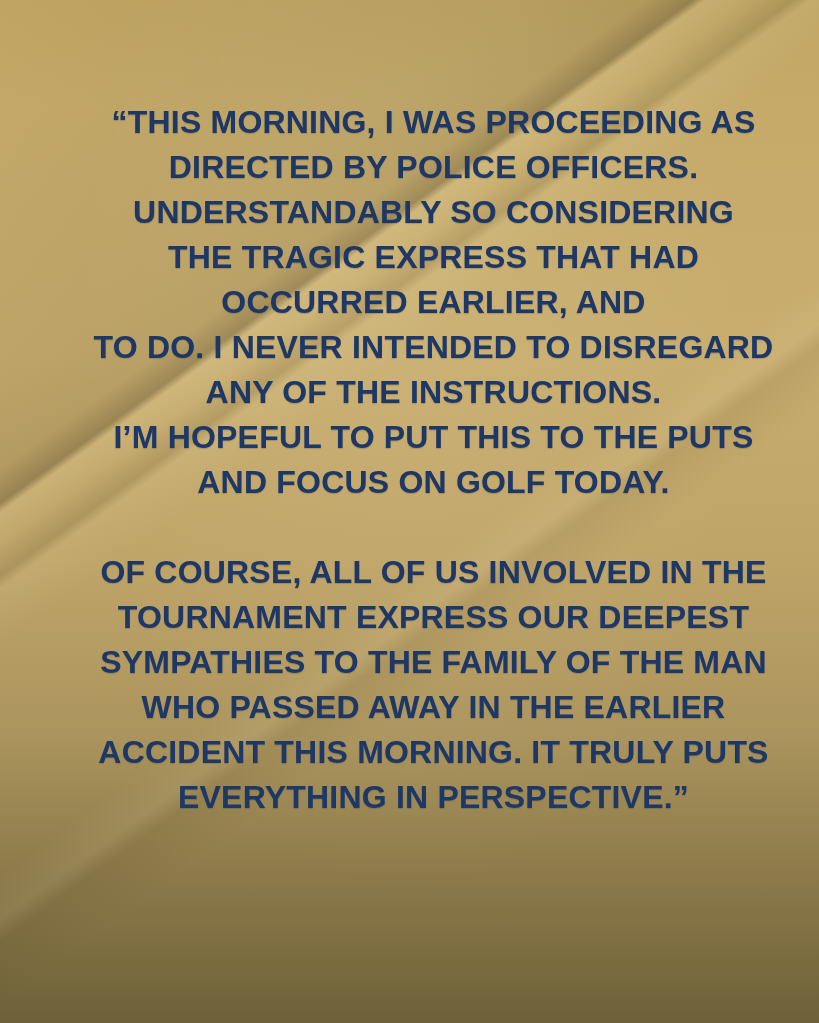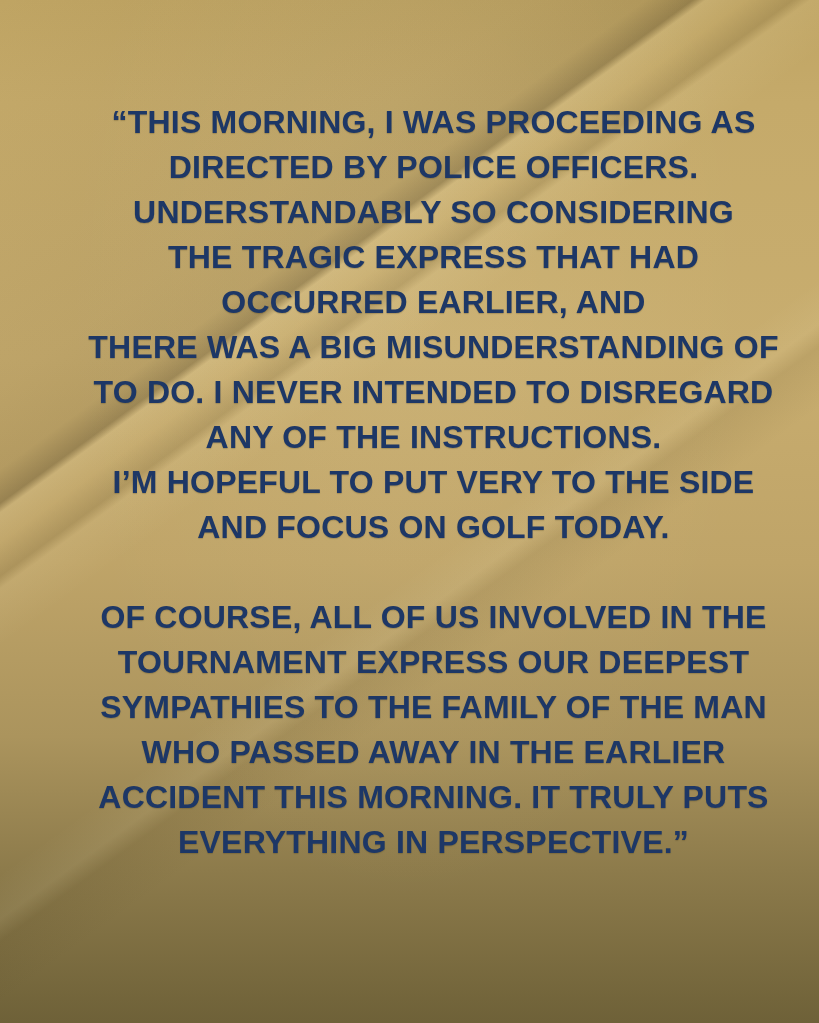--- a/index.html
+++ b/index.html
@@ -65,24 +65,23 @@
 <body>
 
 <div class="poster">
   <div class="quote">
     <div class="para">
         <div class="line">“THIS MORNING, I WAS PROCEEDING AS</div>
         <div class="line">DIRECTED BY POLICE OFFICERS.</div>
         <div class="line">UNDERSTANDABLY SO CONSIDERING</div>
         <div class="line">THE TRAGIC EXPRESS THAT HAD</div>
         <div class="line">OCCURRED EARLIER, AND</div>
-        <div class="line">THERE WAS A BIG MISUNDERSTANDING OF</div>
         <div class="line">TO DO. I NEVER INTENDED TO DISREGARD</div>
         <div class="line">ANY OF THE INSTRUCTIONS.</div>
-        <div class="line">I’M HOPEFUL TO PUT VERY TO THE SIDE</div>
+        <div class="line">I’M HOPEFUL TO PUT THIS TO THE PUTS</div>
         <div class="line">AND FOCUS ON GOLF TODAY.</div>
       </div>
     <div class="para">
         <div class="line">OF COURSE, ALL OF US INVOLVED IN THE</div>
         <div class="line">TOURNAMENT EXPRESS OUR DEEPEST</div>
         <div class="line">SYMPATHIES TO THE FAMILY OF THE MAN</div>
         <div class="line">WHO PASSED AWAY IN THE EARLIER</div>
         <div class="line">ACCIDENT THIS MORNING. IT TRULY PUTS</div>
         <div class="line">EVERYTHING IN PERSPECTIVE.”</div>
       </div>

